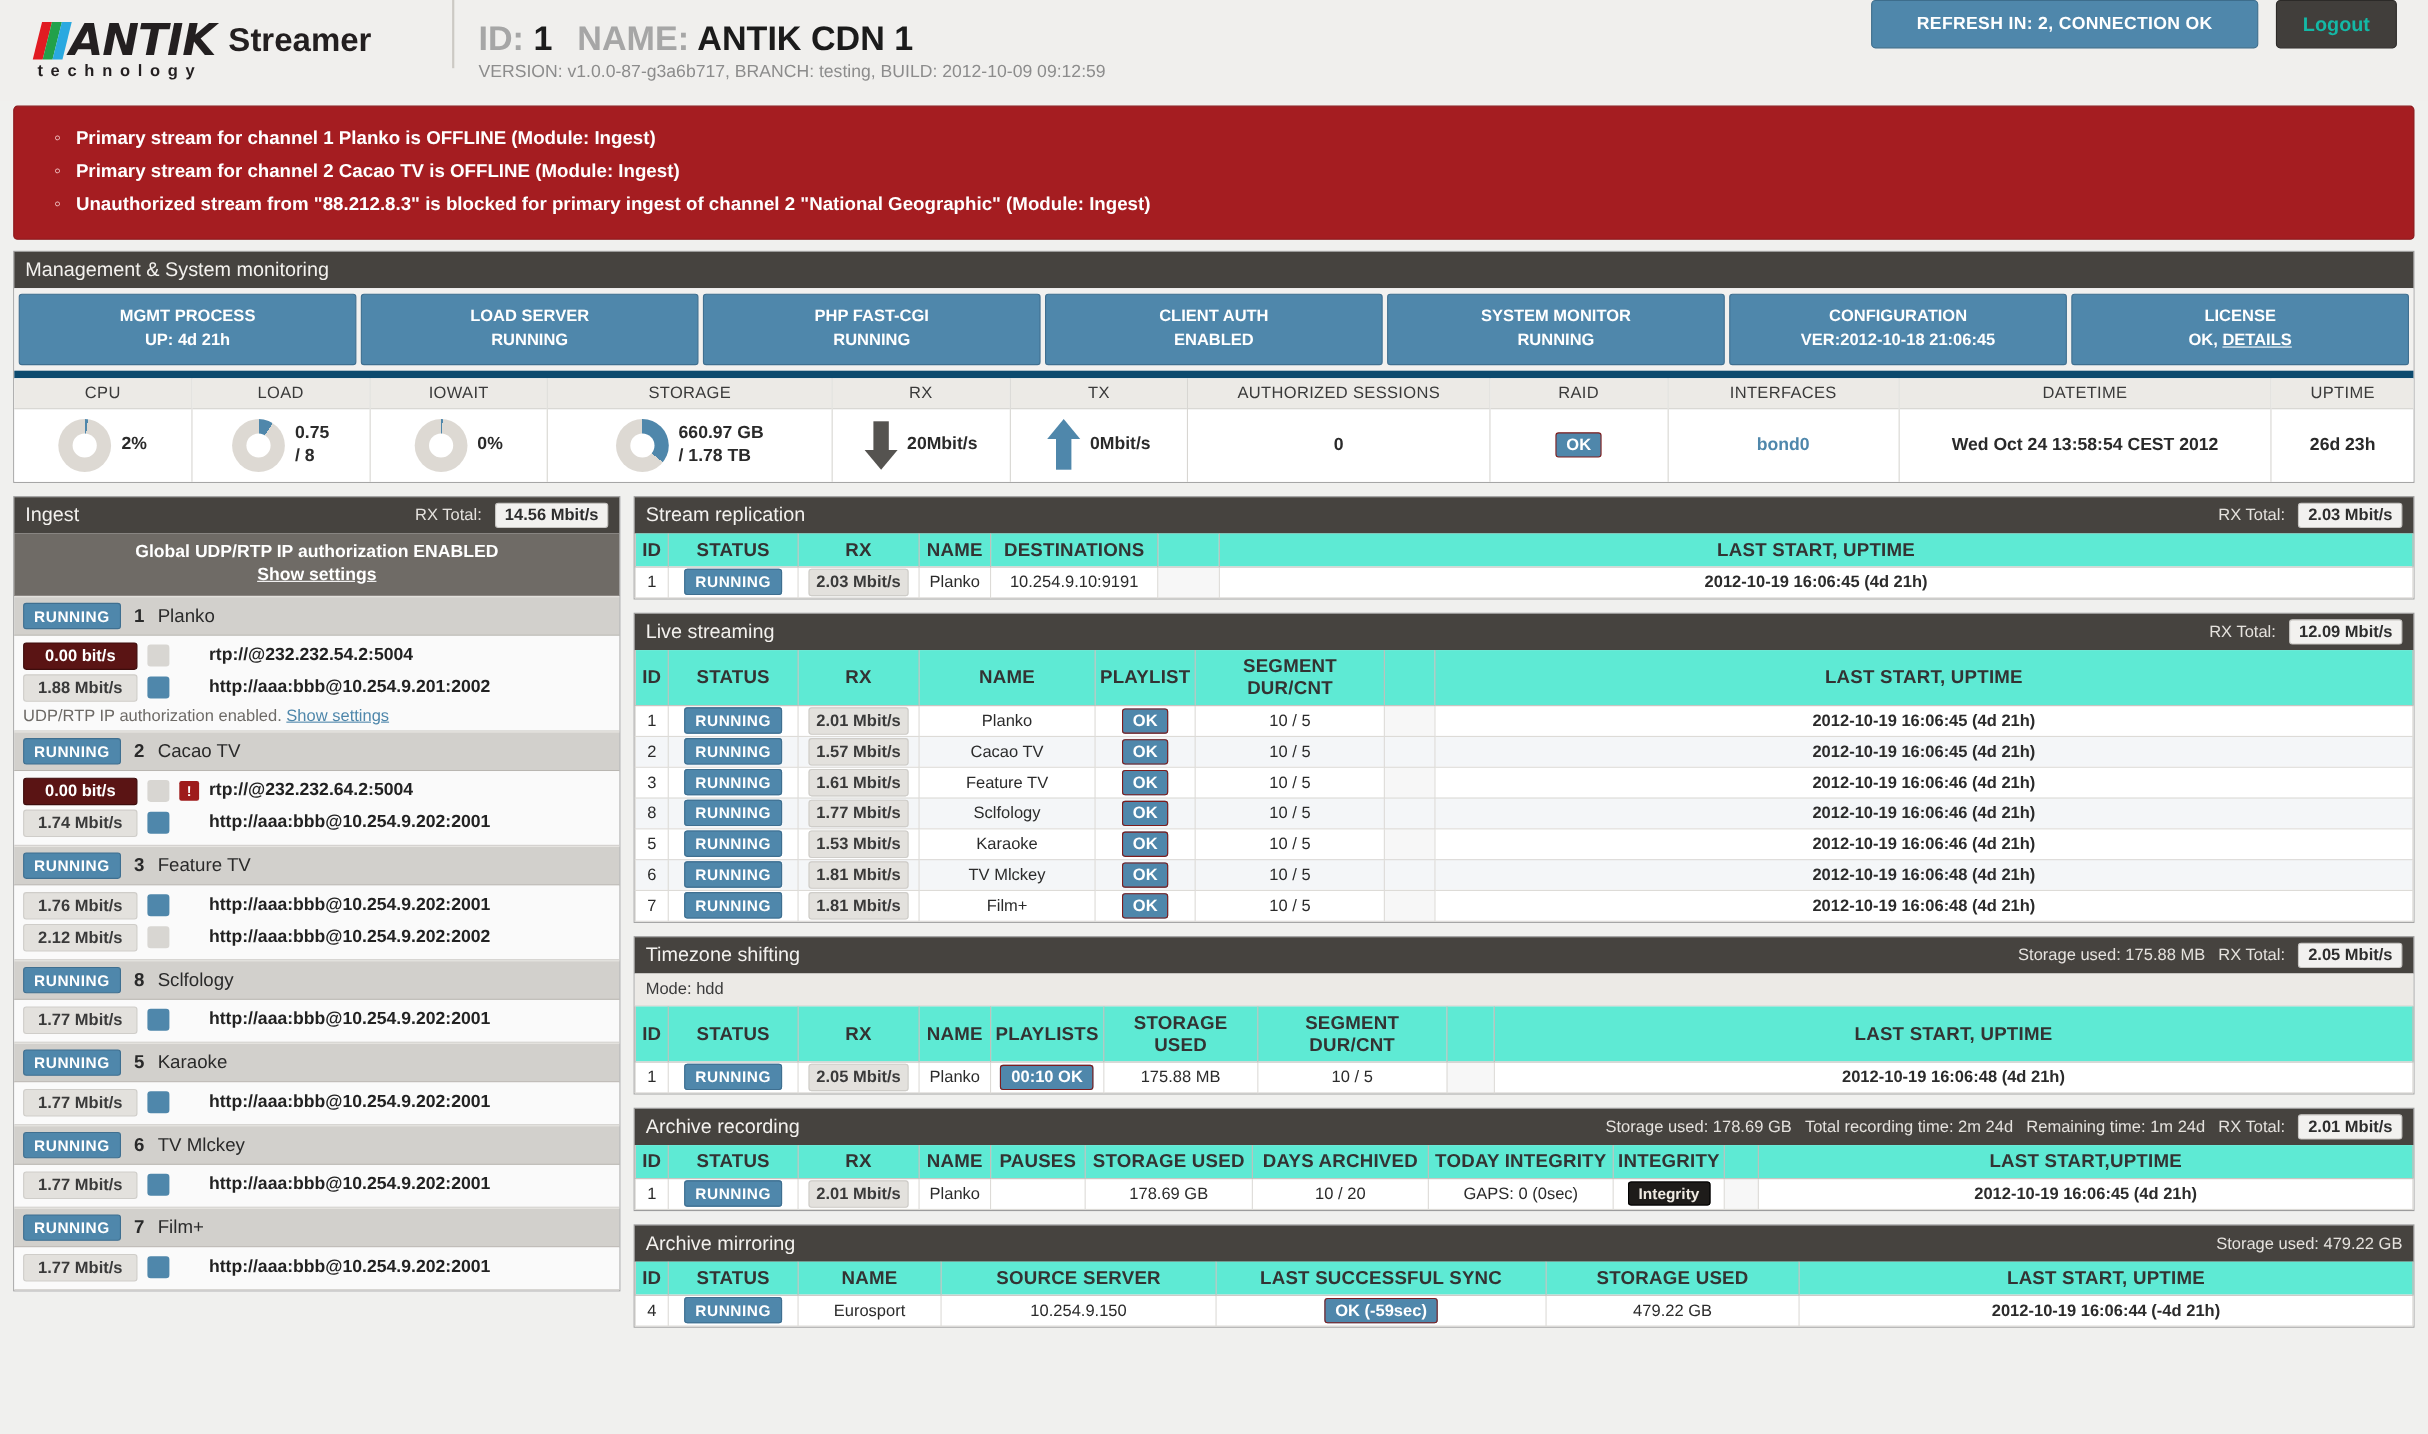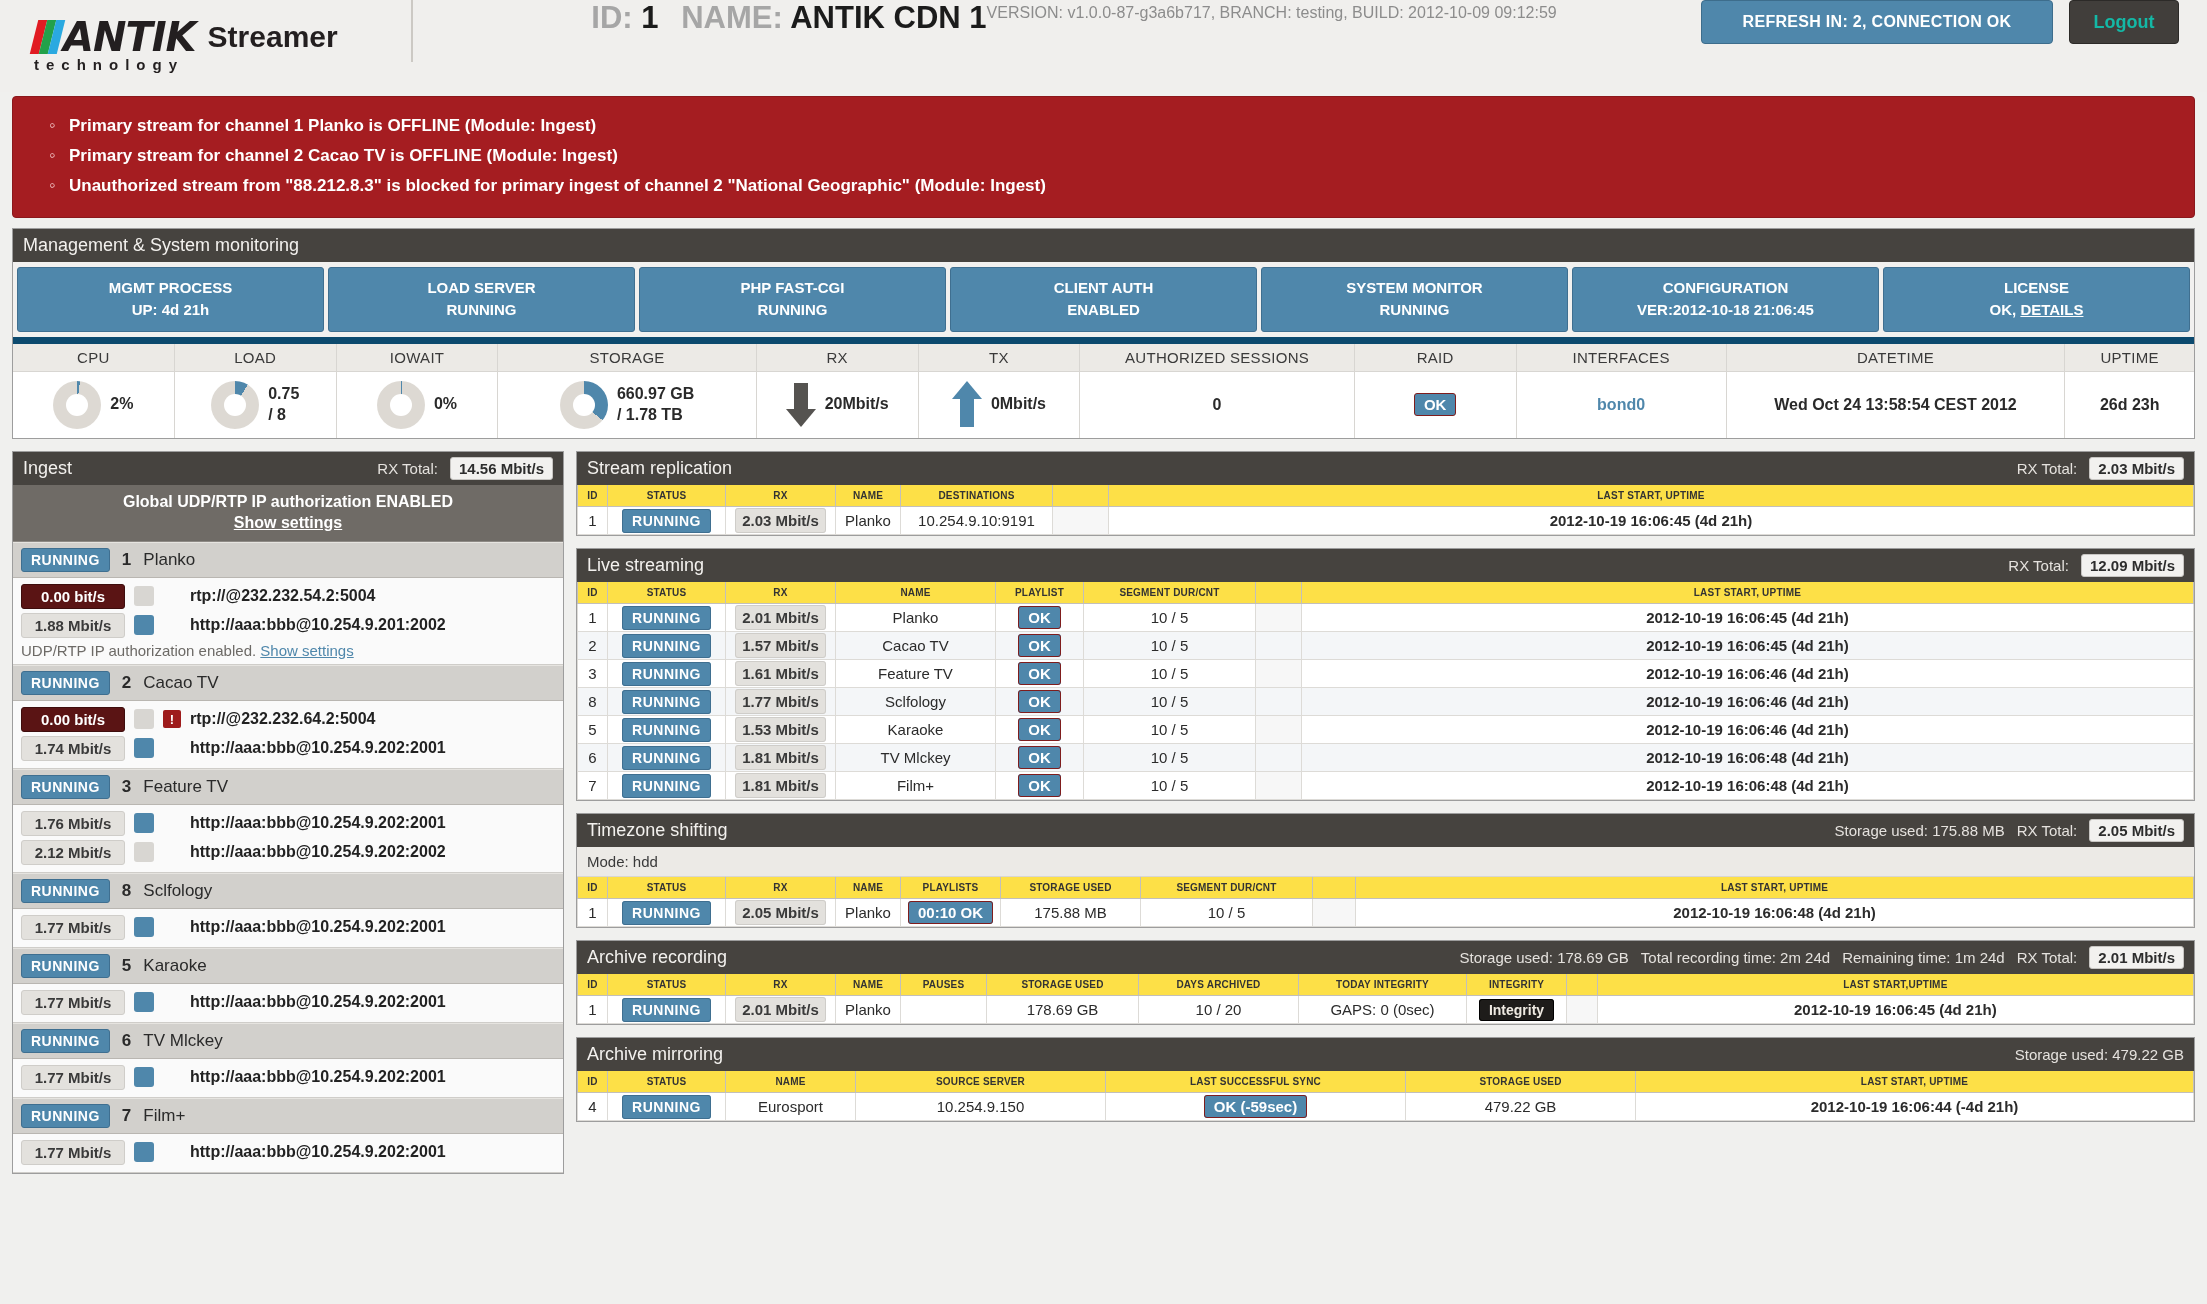--- a/index.html
+++ b/index.html
@@ -19,21 +19,21 @@
   .bars { display: flex; height: 34px; margin-right: 2px; transform: skewX(-14deg); }
   .bars i { display: block; width: 9px; height: 34px; }
   .bar-red { background: #e11b22; }
   .bar-green { background: #22a14a; }
   .bar-blue { background: #2aa9e0; }
   .logo-antik { font-size: 40px; font-weight: bold; font-style: italic; letter-spacing: -1px; color: #231f20; font-family: "DejaVu Sans", sans-serif; line-height: 34px; }
   .logo-streamer { font-size: 30px; font-weight: bold; color: #231f20; margin-left: 12px; line-height: 34px; }
   .logo-tech { font-size: 15px; letter-spacing: 7px; color: #231f20; font-weight: bold; margin-top: 2px; }
 
   .hdr-divider { width: 2px; height: 62px; background: #ccc9c4; margin: 0 22px 0 8px; }
-  .hdr-title-block { flex: 1; display: flex; justify-content: center; margin-left: 12px; }
+  .hdr-title-block { flex: 1; display: flex; flex-direction: column; justify-content: center; }
   .hdr-title { font-size: 31px; font-weight: bold; line-height: 1.15; white-space: nowrap; }
   .hdr-title .lbl { color: #a6a6a6; }
   .hdr-title .val { color: #1b1b1b; }
   .hdr-version { font-size: 16px; color: #8c8c8c; margin-top: 4px; }
 
   .btn-refresh {
     width: 352px; height: 44px; background: #4f87ab;
     border: 1px solid #3d6d8c; border-radius: 4px;
     color: #fff; font-size: 16px; font-weight: bold; letter-spacing: .3px;
     display: flex; align-items: center; justify-content: center;
@@ -150,22 +150,22 @@
     display: flex; align-items: center; justify-content: center; flex: none;
   }
   .warn.hide { visibility: hidden; }
   .url { font-weight: bold; color: #222; }
   .src-note { font-size: 15px; color: #6d6a66; padding-top: 2px; }
   .src-note a { color: #4f87ab; text-decoration: underline; }
 
   
   table { width: 100%; border-collapse: collapse; }
   th {
-    background: #fde047; border: 1px solid #c2bfbb; border-top: none;
-    font-size: 10px; font-weight: bold; color: #333; padding: 5px 4px;
+    background: #5eead4; border: 1px solid #c2bfbb; border-top: none;
+    font-size: 17px; font-weight: bold; color: #333; padding: 5px 4px;
     letter-spacing: .2px;
   }
   td {
     border: 1px solid #dddbd7; padding: 5px 5px; font-size: 15px;
     text-align: center; color: #2b2b2b; background: #fff;
   }
   tr.alt td { background: #f4f6f8; }
   td.ts { font-weight: bold; text-align: center; }
   td.filler { background: #f7f7f7; }
   .subbar { background: #eceae6; border-bottom: 1px solid #d8d6d2; padding: 6px 10px; font-size: 15px; color: #3a3a3a; }

